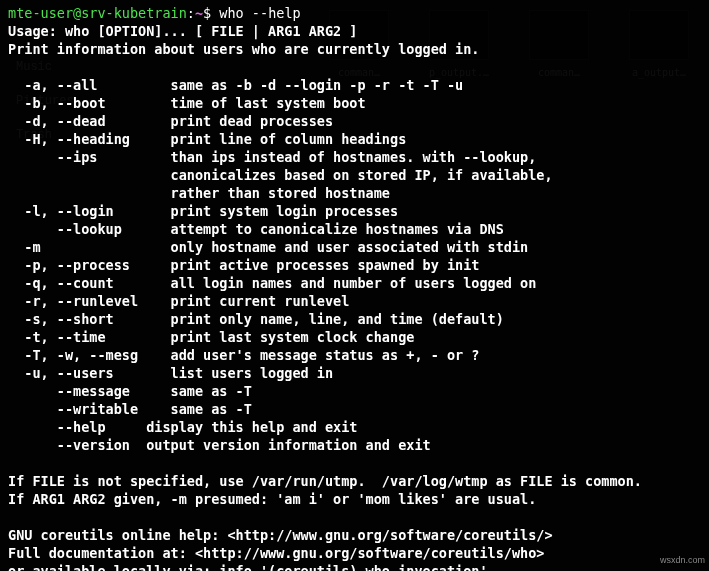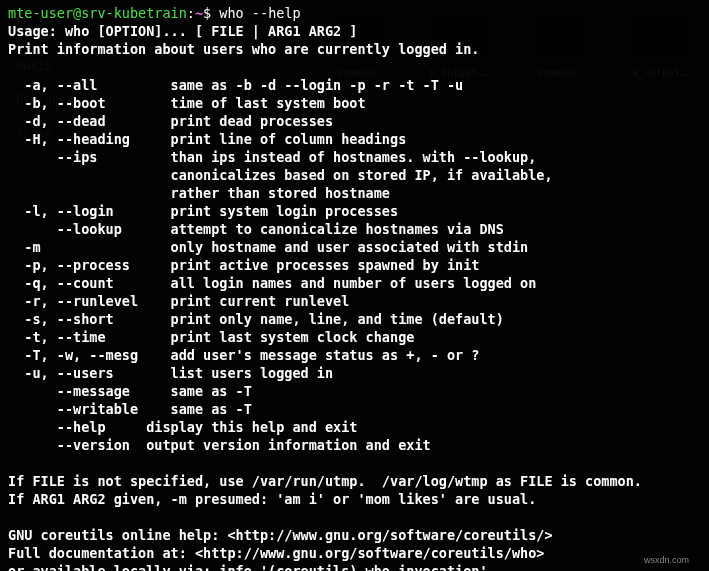--- a/index.html
+++ b/index.html
@@ -68,21 +68,21 @@
     }
     .prompt-user { color: #4de24d; font-weight: normal; }
     .prompt-colon { color: #fff; }
     .prompt-path { color: #e066e0; font-weight: bold; }
     .prompt-dollar { color: #fff; }
     .cmd { color: #fff; margin-top: 44px; }
     .output { color: #fff; font-weight: bold; }
     .watermark {
       position: absolute;
       bottom: 2px;
-      right: 20px;
+      right: 4px;
       font-size: 9px;
       font-family: sans-serif;
       color: #888;
       z-index: 20;
     }
   </style>
 </head>
 <body>
 
 <div class="desktop-bg">

